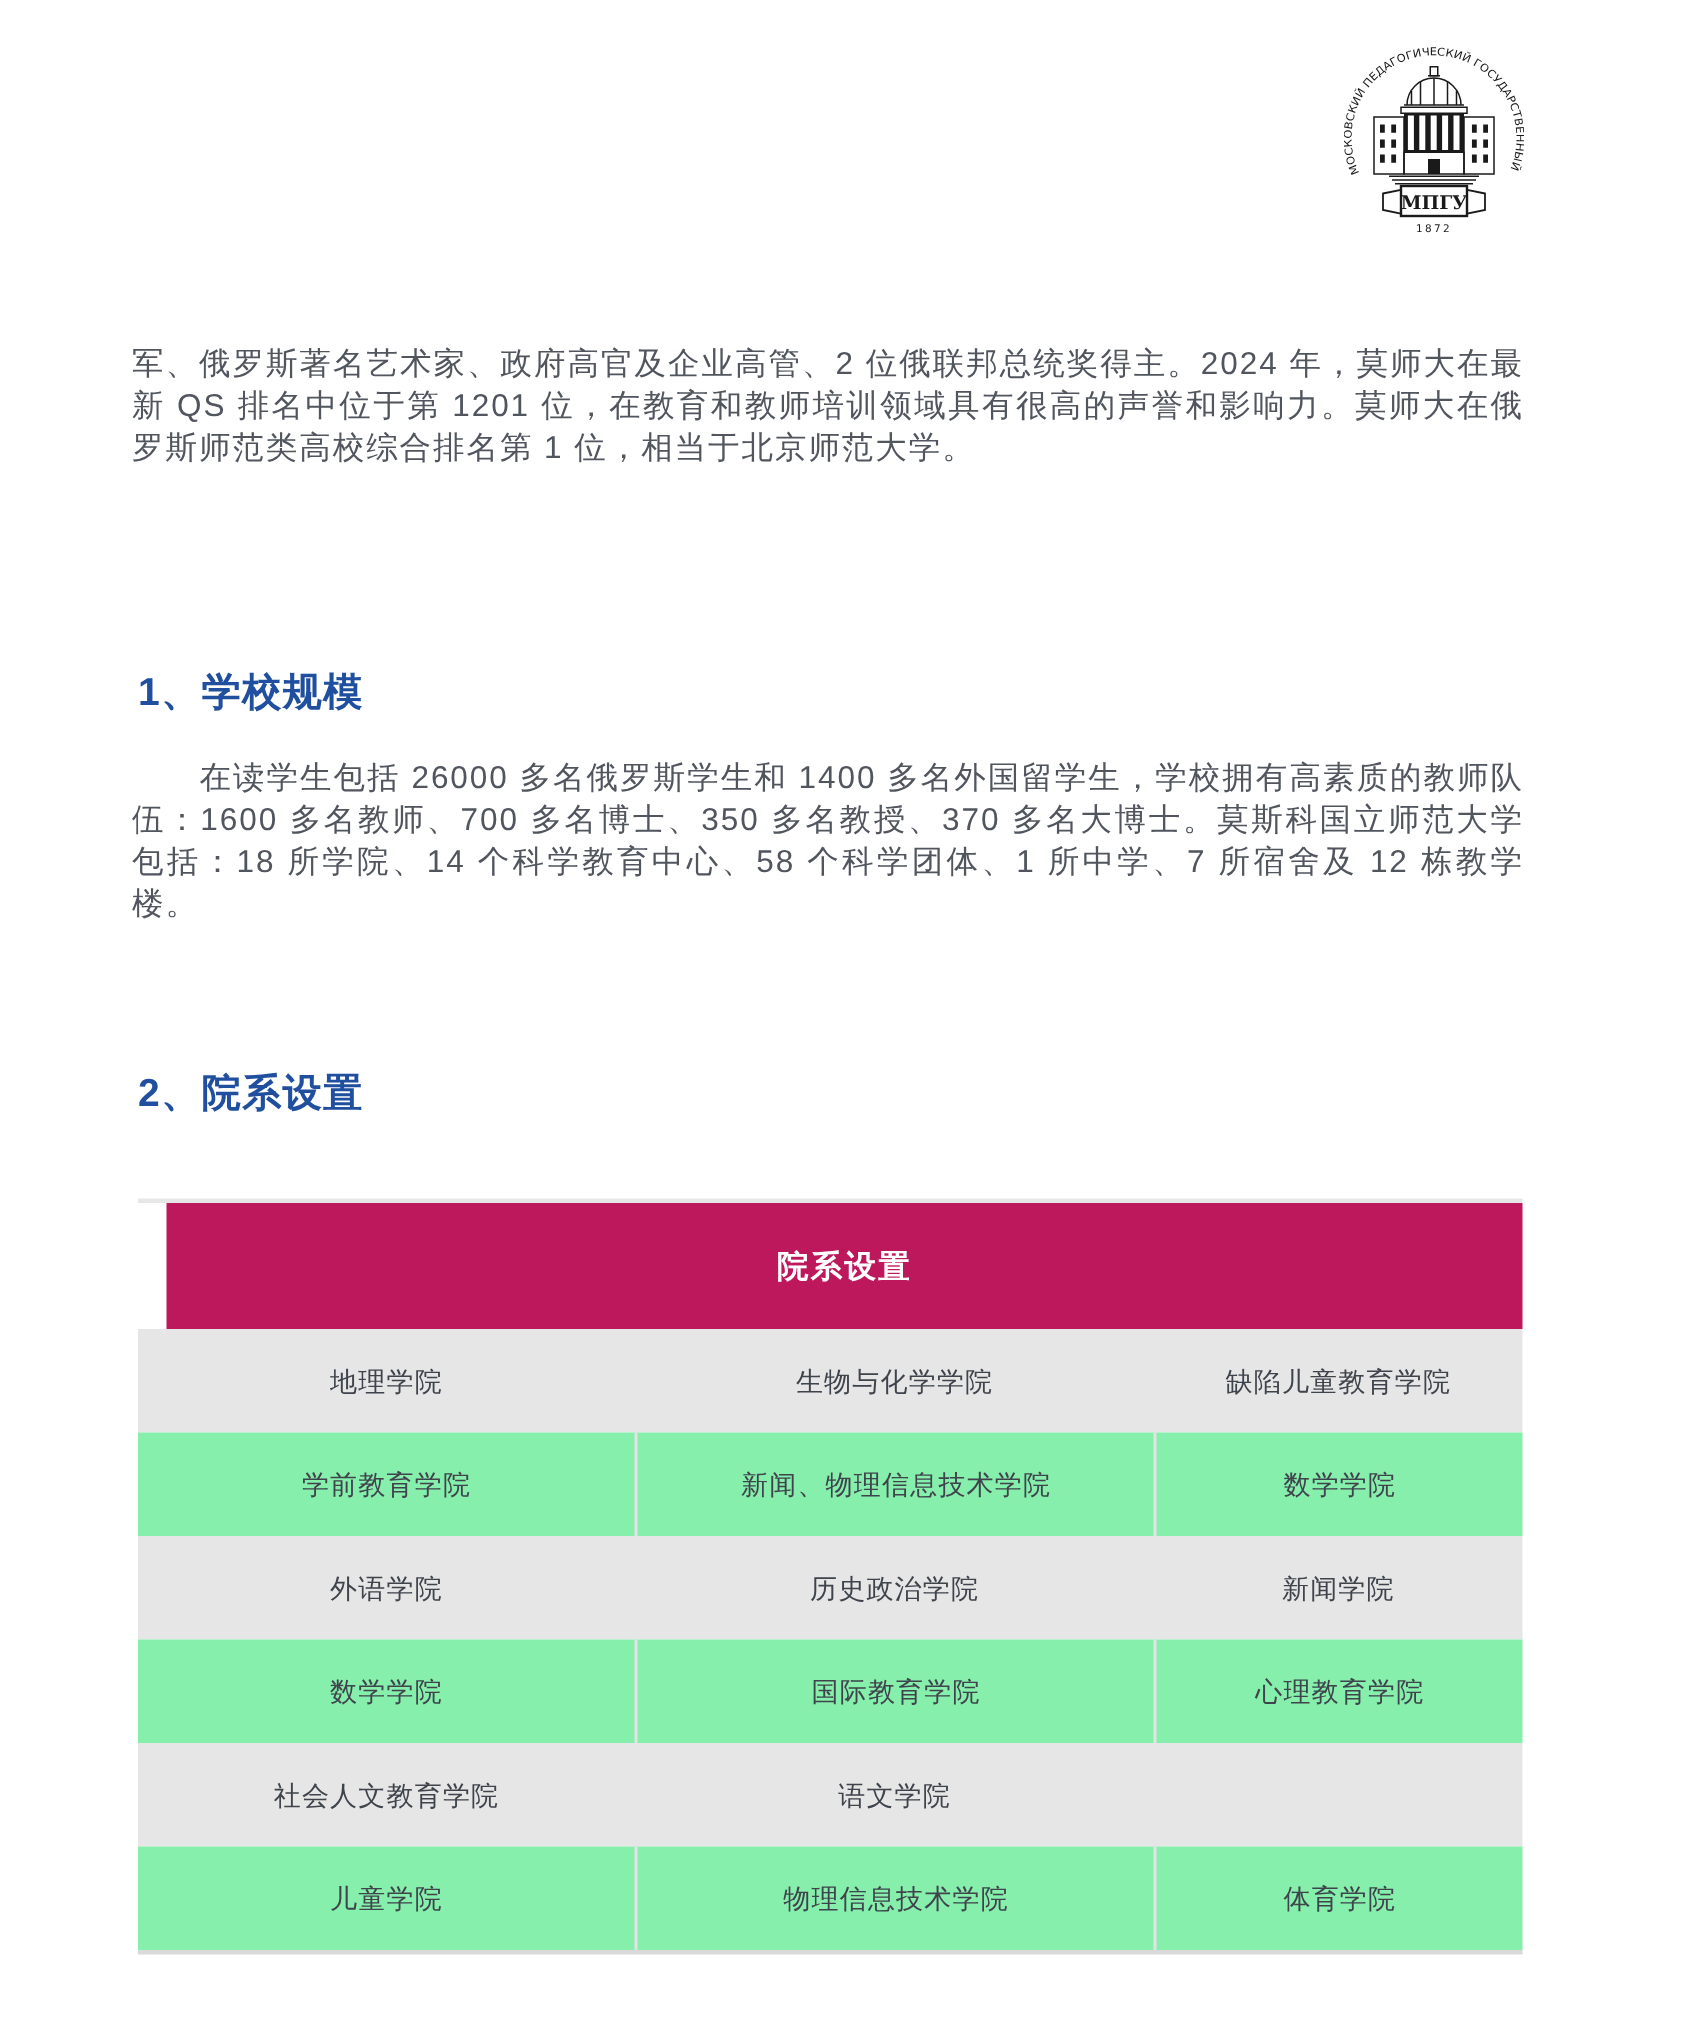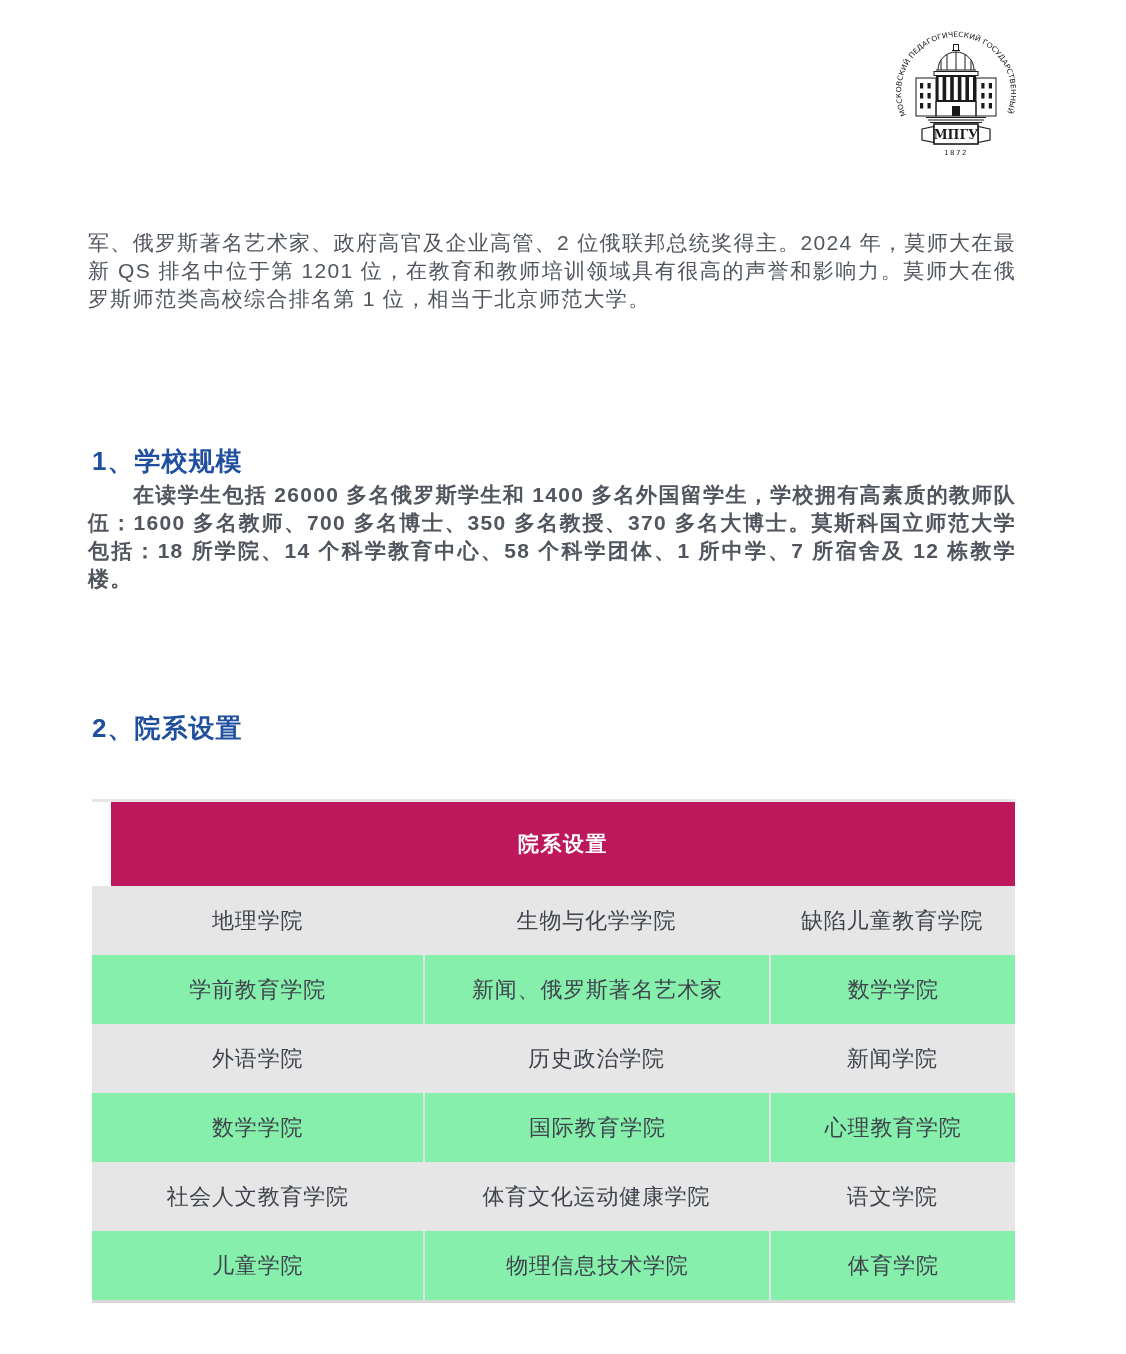--- a/index.html
+++ b/index.html
@@ -13,21 +13,21 @@
   .logo{
     position:absolute;left:896px;top:28px;
     width:120px;height:132px;
   }
   .body-par{
     position:absolute;left:88px;width:928px;
     font-size:21px;line-height:28px;letter-spacing:1.3px;
     color:#50555e;text-align:justify;margin:0;
   }
   .intro{top:229px;}
-  .scale-par{top:481px;text-indent:45px;font-weight:bold;}
+  .scale-par{top:505px;text-indent:45px;}
   .sec-heading{
     position:absolute;left:92px;margin:0;
     font-size:26px;line-height:32px;font-weight:bold;
     color:#1f4f9e;letter-spacing:1px;
   }
   .h-scale{top:445px;}
   .h-depts{top:712px;}
   .dept-table{
     position:absolute;left:92px;top:799px;width:923px;
     border-top:3px solid #e7e7e7;
@@ -39,21 +39,21 @@
     color:#ffffff;font-size:21px;font-weight:bold;letter-spacing:1.5px;margin-left:19px;
   }
   .trow{
     display:grid;grid-template-columns:35.9% 37.5% 26.6%;
     height:69px;
   }
   .row-gray{background:#e6e6e6;}
   .row-white{background:#86efac;}
   .cell{
     display:flex;align-items:center;justify-content:center;
-    font-size:22px;color:#3f444c;letter-spacing:0.8px;
+    font-size:18px;color:#3f444c;letter-spacing:0.8px;
   }
   .row-white .cell + .cell{border-left:2px solid #e3e3e3;}
 </style>
 </head>
 <body>
 
 <div class="page">
 
   <svg class="logo" viewBox="0 0 120 132">
     <defs>
@@ -124,36 +124,35 @@
   <div class="dept-table">
     <div class="thead">院系设置</div>
 
     <div class="trow row-gray">
       <div class="cell">地理学院</div>
       <div class="cell">生物与化学学院</div>
       <div class="cell">缺陷儿童教育学院</div>
     </div>
     <div class="trow row-white">
       <div class="cell">学前教育学院</div>
-      <div class="cell">新闻、俄罗斯著名艺术家</div>
+      <div class="cell">新闻、物理信息技术学院</div>
       <div class="cell">数学学院</div>
     </div>
     <div class="trow row-gray">
       <div class="cell">外语学院</div>
       <div class="cell">历史政治学院</div>
       <div class="cell">新闻学院</div>
     </div>
     <div class="trow row-white">
       <div class="cell">数学学院</div>
       <div class="cell">国际教育学院</div>
       <div class="cell">心理教育学院</div>
     </div>
     <div class="trow row-gray">
       <div class="cell">社会人文教育学院</div>
-      <div class="cell">体育文化运动健康学院</div>
       <div class="cell">语文学院</div>
     </div>
     <div class="trow row-white">
       <div class="cell">儿童学院</div>
       <div class="cell">物理信息技术学院</div>
       <div class="cell">体育学院</div>
     </div>
   </div>
 
 </div>

